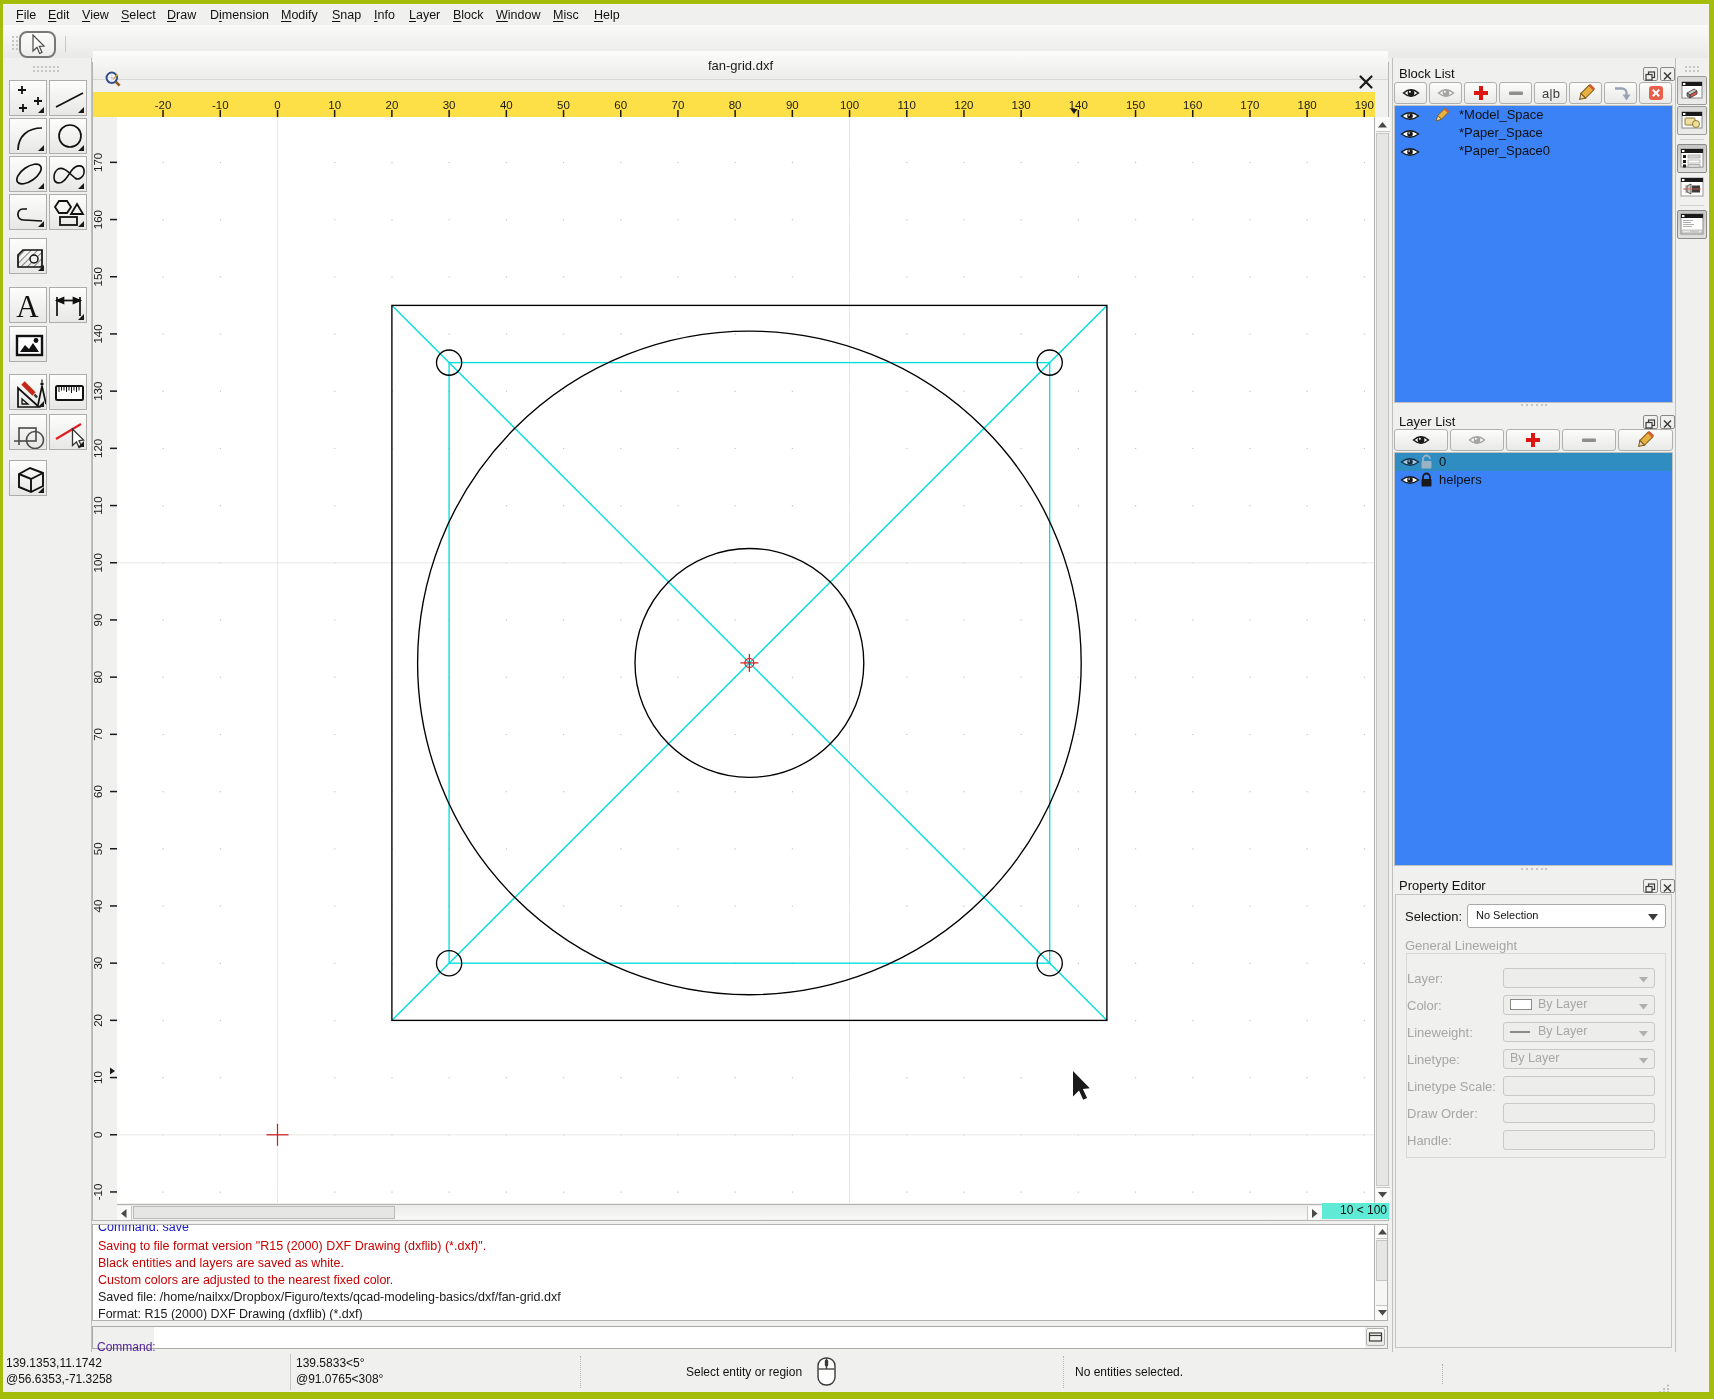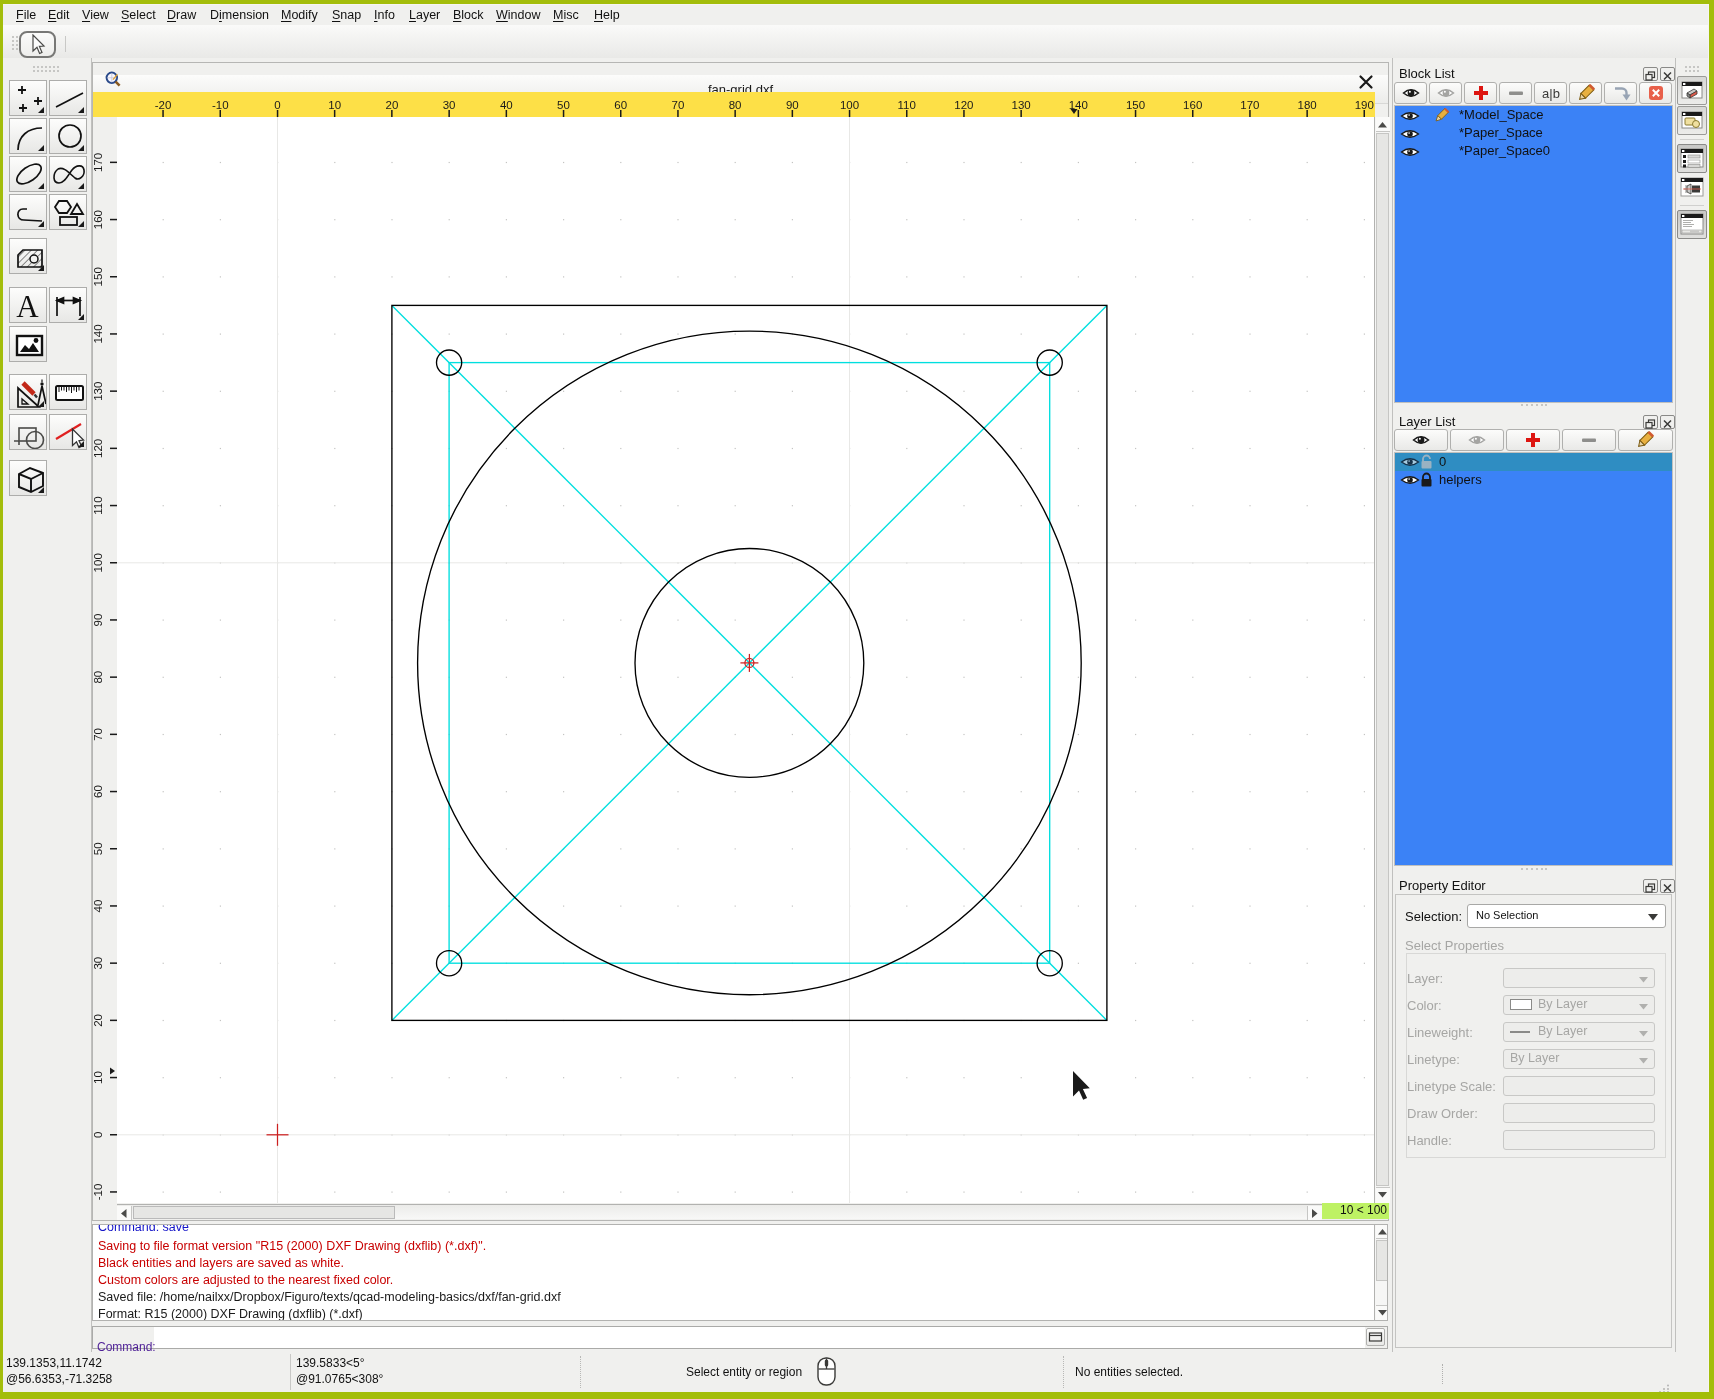--- a/index.html
+++ b/index.html
@@ -22,21 +22,21 @@
 
 #leftdock { left:3px; top:58px; width:89px; height:1294px; background:#f0f0ee; }
 #mdi-border-l { left:91px; top:58px; width:1px; height:1294px; background:#c0c0be; }
 #rightdock-border { left:1392px; top:58px; width:1px; height:1294px; background:#c0c0be; }
 #righttb-border { left:1675px; top:58px; width:1px; height:1294px; background:#c0c0be; }
 .toolbtn { position:absolute; width:38px; height:36px; border:1px solid #adadab; background:linear-gradient(#fdfdfc,#e7e7e5); }
 .toolbtn svg { position:absolute; left:0; top:0; }
 .corner:after { content:""; position:absolute; right:2px; bottom:2px; border-left:6px solid transparent; border-bottom:6px solid #1a1a1a; }
 
 #mdiwin { left:92px; top:62px; width:1297px; height:1159px; border:1px solid #b6b6b4; background:#f0f0ee; }
-#mdititle { left:93px; top:75px; width:1295px; height:29px; background:linear-gradient(#fcfcfb,#ececea); border-bottom:1px solid #d8d8d6;text-decoration:underline; }
+#mdititle { left:93px; top:51px; width:1295px; height:29px; background:linear-gradient(#fcfcfb,#ececea); border-bottom:1px solid #d8d8d6;text-decoration:underline; }
 #mdititle .t { position:absolute; left:0; width:100%; text-align:center; top:7px; font-size:13px; color:#1a1a1a; }
 
 #hruler { left:93px; top:92px; width:1282px; height:25px; background:#fde047; }
 #vruler { left:93px; top:117px; width:24px; height:1086px; background:#f0f0ee; }
 
 #canvas { left:117px; top:117px; width:1257px; height:1086px; background:#ffffff; overflow:hidden; }
 
 .sb { position:absolute; background:#f0f0ee; }
 
 #cmdhist { left:92px; top:1224px; width:1296px; height:97px; background:#ffffff; border:1px solid #b2b2b0; overflow:hidden; }
@@ -804,21 +804,21 @@
 <div style="position:absolute;left:0;top:1px;width:15px;height:14px;background:#fafaf9;border-right:1px solid #c6c6c4"></div>
 <svg style="position:absolute;left:4px;top:4px" width="6" height="9">
       <path d="M5.5 0 v9 L0 4.5 Z" fill="#4a4a48"></path>
     </svg>
 <div style="position:absolute;left:16px;top:1px;width:262px;height:13px;background:#e6e6e4;border:1px solid #bababa"></div>
 <div style="position:absolute;left:1190px;top:1px;width:15px;height:14px;background:#fafaf9;border-left:1px solid #c6c6c4"></div>
 <svg style="position:absolute;left:1195px;top:4px" width="6" height="9">
       <path d="M0 0 v9 L5.5 4.5 Z" fill="#4a4a48"></path>
     </svg>
 </div>
-<div class="abs" style="left:1322px;top:1203px;width:67px;height:16px;background:#bef264;font-size:12px;color:#111;text-align:right;padding-right:2px">10 &lt; 100</div>
+<div class="abs" style="left:1322px;top:1203px;width:67px;height:16px;background:#5eead4;font-size:12px;color:#111;text-align:right;padding-right:2px">10 &lt; 100</div>
 <svg class="abs" style="left:105px;top:71px" width="16" height="16" viewBox="0 0 16 16">
     <circle cx="6.8" cy="6.8" r="5.2" fill="#f8f8ff" stroke="#2a4a8a" stroke-width="2"></circle>
     <path d="M2.4 6.8 h9 M6.8 2.4 v9" stroke="#c8c8dc" stroke-width="0.9"></path>
     <path d="M10.6 10.6 L14.6 14.6" stroke="#8a5a20" stroke-width="2.6"></path>
     <path d="M8 8.6 L12.4 3.4" stroke="#e0a030" stroke-width="1.4"></path>
   </svg>
 <svg class="abs" style="left:1358px;top:74px" width="16" height="16" viewBox="0 0 16 16">
     <path d="M2.5 2.5 L13.5 13.5 M13.5 2.5 L2.5 13.5" stroke="#1a1a1a" stroke-width="2.2" stroke-linecap="round"></path>
   </svg>
 <div class="abs" id="cmdhist">
@@ -1033,21 +1033,21 @@
         <path d="M3 2.5 L10 9.5 M10 2.5 L3 9.5" stroke="#3a3a38" stroke-width="1.5"></path>
       </svg></div>
 <div class="abs" style="left:2px;top:836px;width:277px;height:454px;border:1px solid #c4c4c2;background:#f0f0ee">
 <span style="position:absolute;left:9px;top:14px;font-size:13px;color:#111">Selection:</span>
 <div style="position:absolute;left:71px;top:9px;width:199px;height:24px;background:#ffffff;border:1px solid #a8a8a6;border-radius:3px">
 <span style="position:absolute;left:8px;top:4px;font-size:11px;color:#111">No Selection</span>
 <svg style="position:absolute;right:7px;top:9px" width="10" height="7">
           <path d="M0 0 h10 l-5 6.5 Z" fill="#3a3a38"></path>
         </svg>
 </div>
-<span class="graytext" style="position:absolute;left:9px;top:43px;font-size:13px">Select Properties</span>
+<span class="graytext" style="position:absolute;left:9px;top:43px;font-size:13px">General Lineweight</span>
 <div style="position:absolute;left:10px;top:58px;width:260px;height:205px;border:1px solid #d8d8d6">
 <span class="graytext proplab" style="top:17px">Layer:</span>
 <div class="propfield" style="top:14px">
           <svg style="position:absolute;right:6px;top:8px" width="9" height="6">
             <path d="M0 0 h9 l-4.5 5.5 Z" fill="#b0b0ae"></path>
           </svg>
         </div>
 <span class="graytext proplab" style="top:44px">Color:</span>
 <div class="propfield" style="top:41px">
           <span style="position:absolute;left:6px;top:3px;width:22px;height:11px;background:#ffffff;border:1px solid #8a8a88"></span>

